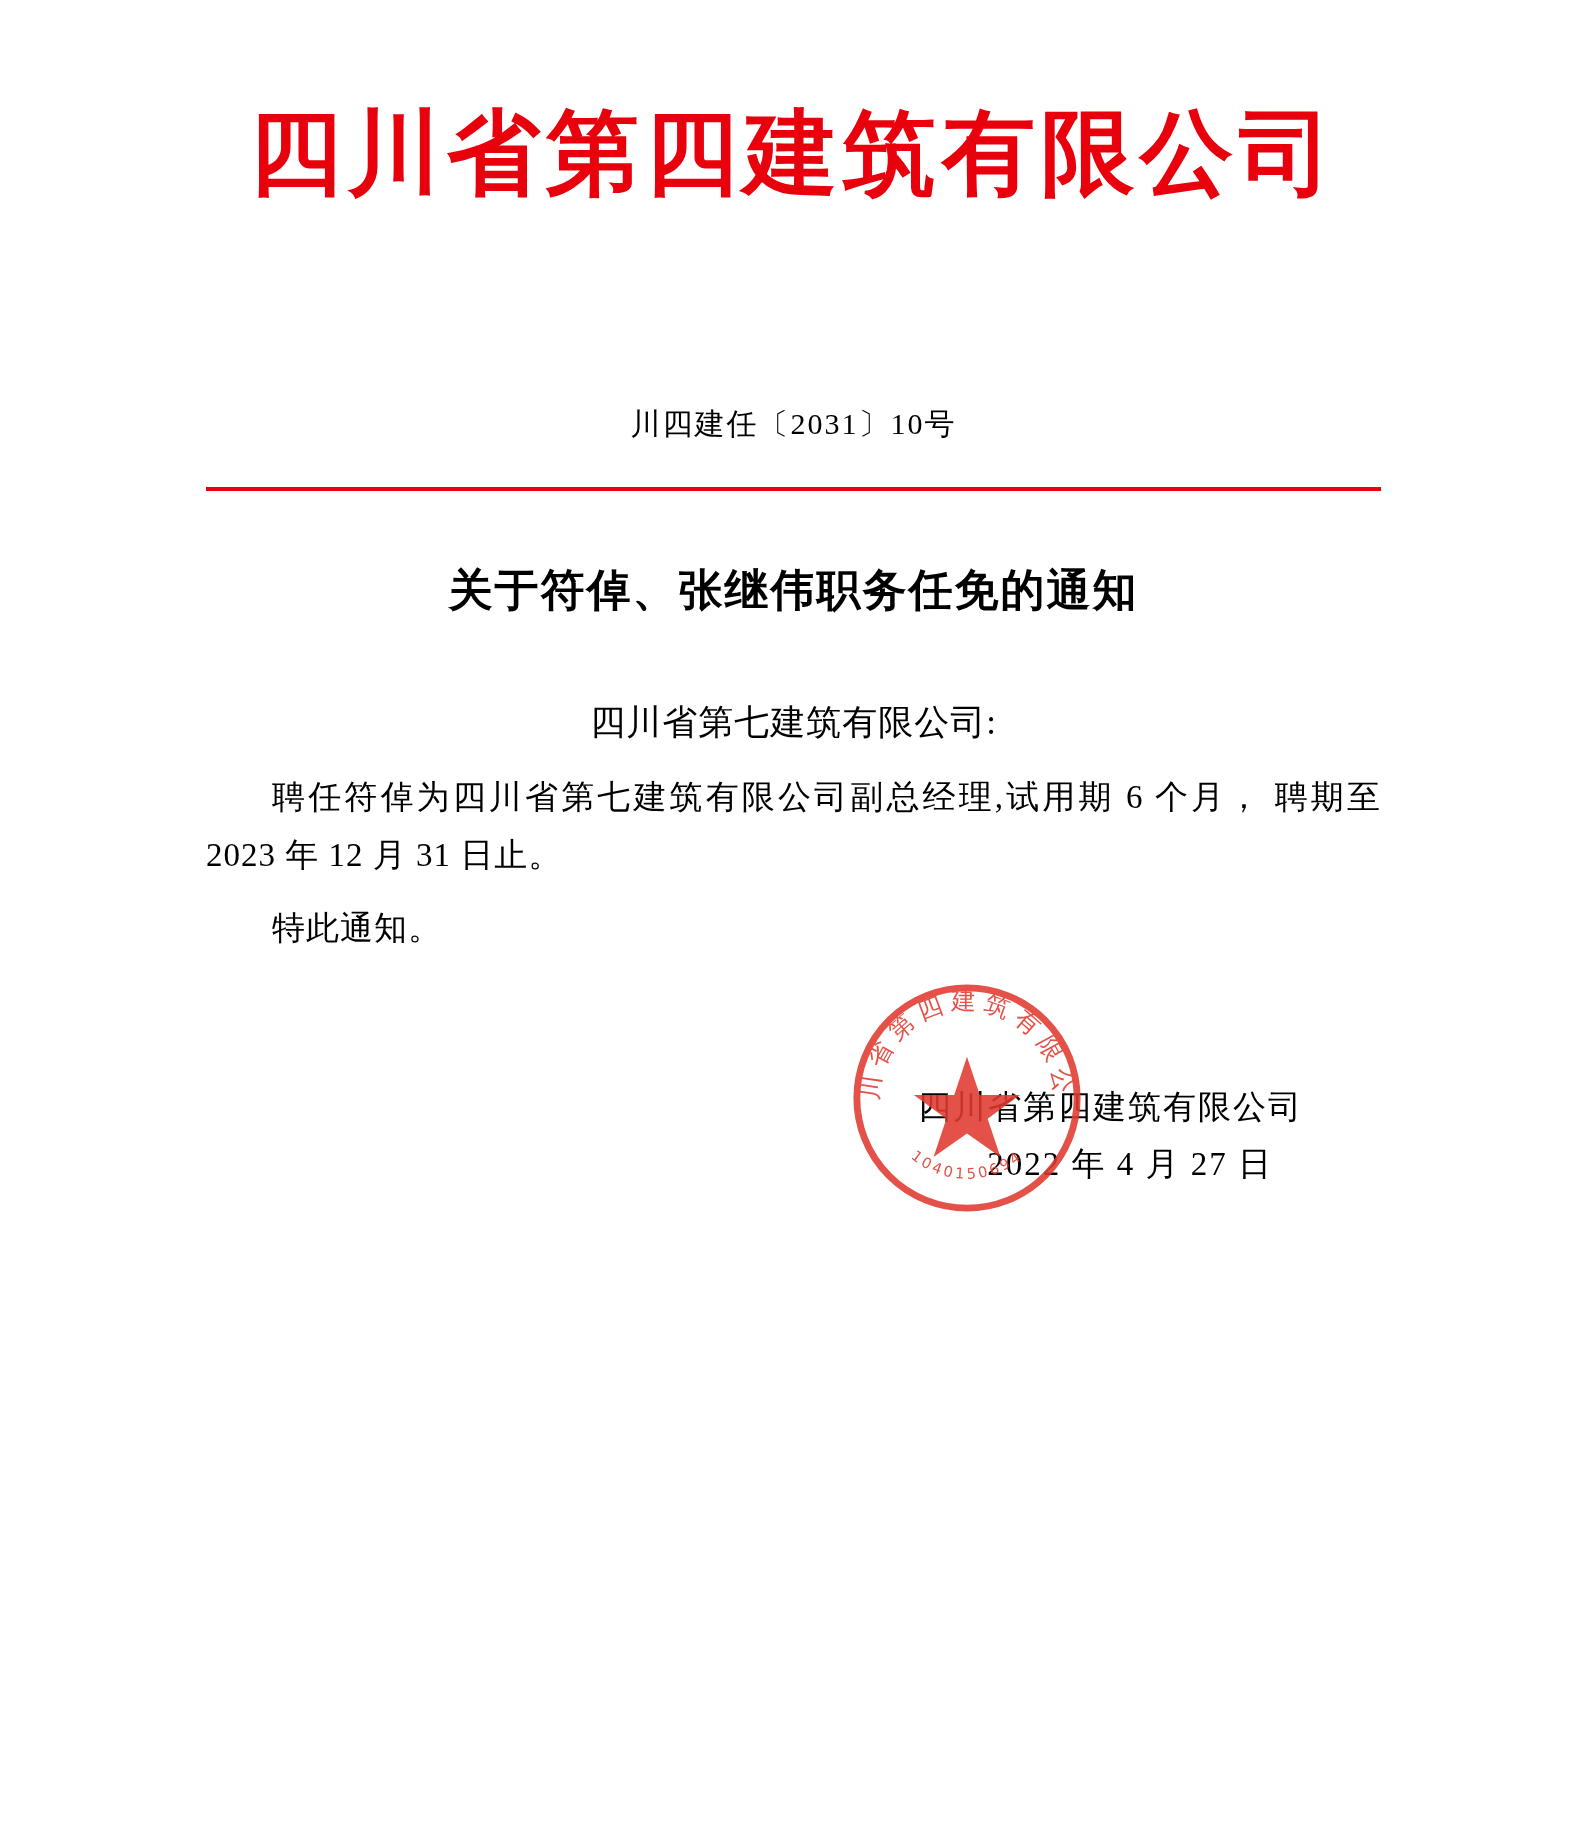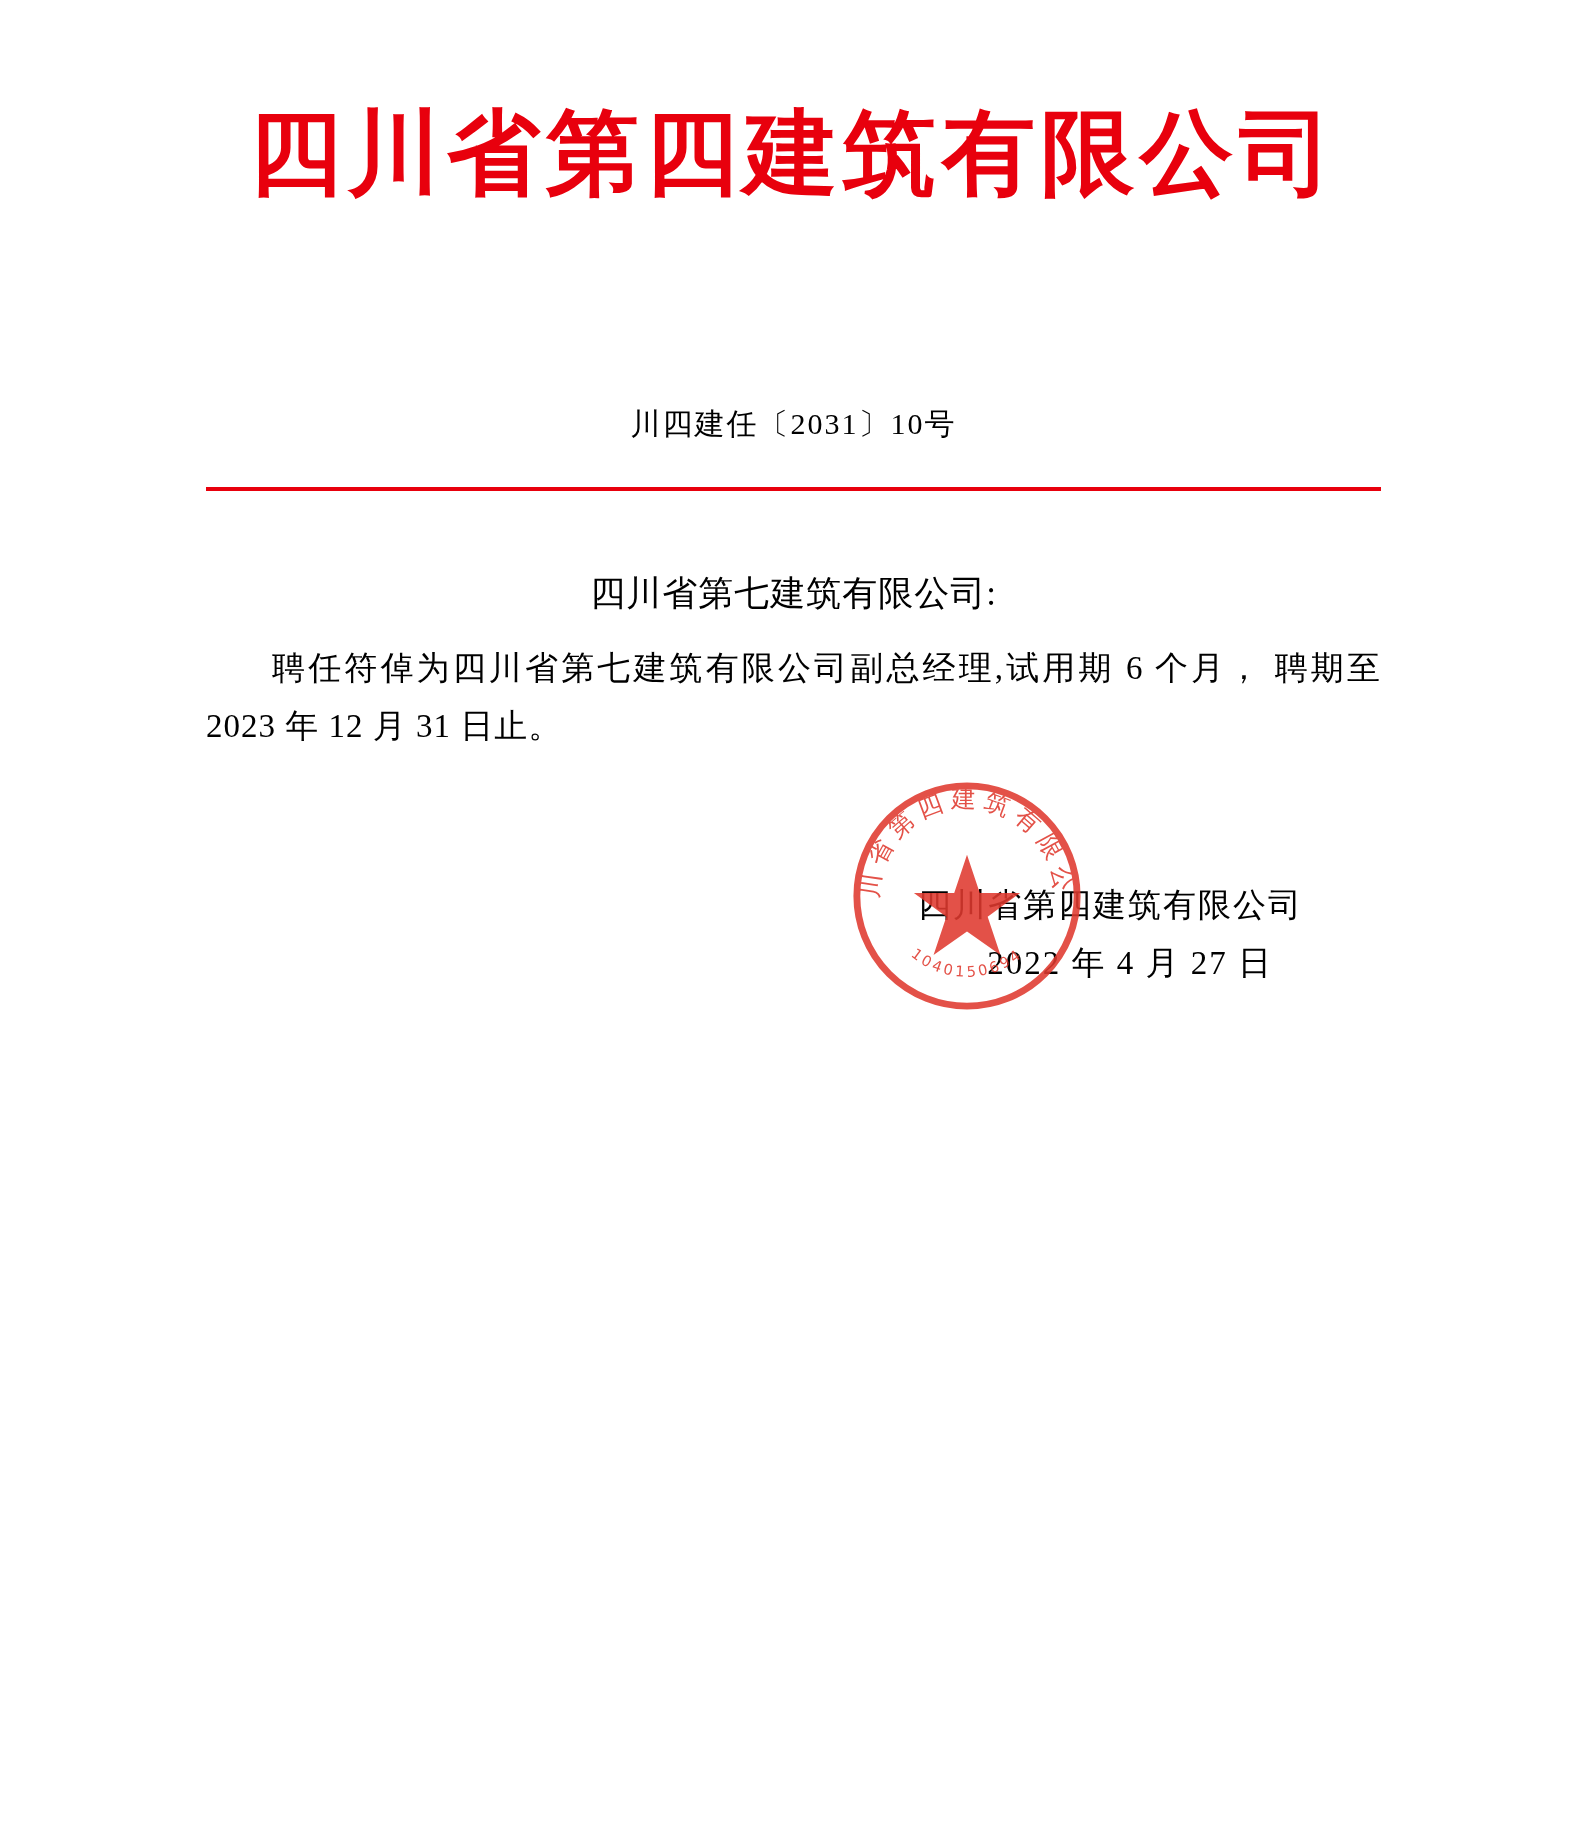--- a/index.html
+++ b/index.html
@@ -148,27 +148,29 @@
 <div class="page">
 
   <div class="org-title">四川省第四建筑有限公司</div>
 
   <div class="doc-number">川四建任〔2031〕10号</div>
 
   <div class="red-rule"></div>
 
   <div class="content">
 
+    <div class="doc-title">关于符倬、张继伟职务任免的通知</div>
 
     <div class="recipient">四川省第七建筑有限公司:</div>
 
 
     <div class="para">聘任符倬为四川省第七建筑有限公司副总经理,试用期 6 个月， 聘期至 2023 年 12 月 31 日止。</div>
 
 
+    <div class="para">特此通知。</div>
 
     <div class="signature-block">
 
       <svg class="seal" viewBox="0 0 240 240">
         <defs>
           <path id="sealArcTop" d="M 30 120 A 90 90 0 0 1 210 120"></path>
           <path id="sealArcBottom" d="M 52 170 A 88 88 0 0 0 188 170"></path>
         </defs>
         <circle cx="120" cy="120" r="112" fill="none" stroke="#e03a2f" stroke-width="7"></circle>
         <text font-size="25" font-family="'DejaVu Serif', serif" fill="#e03a2f" letter-spacing="7">

